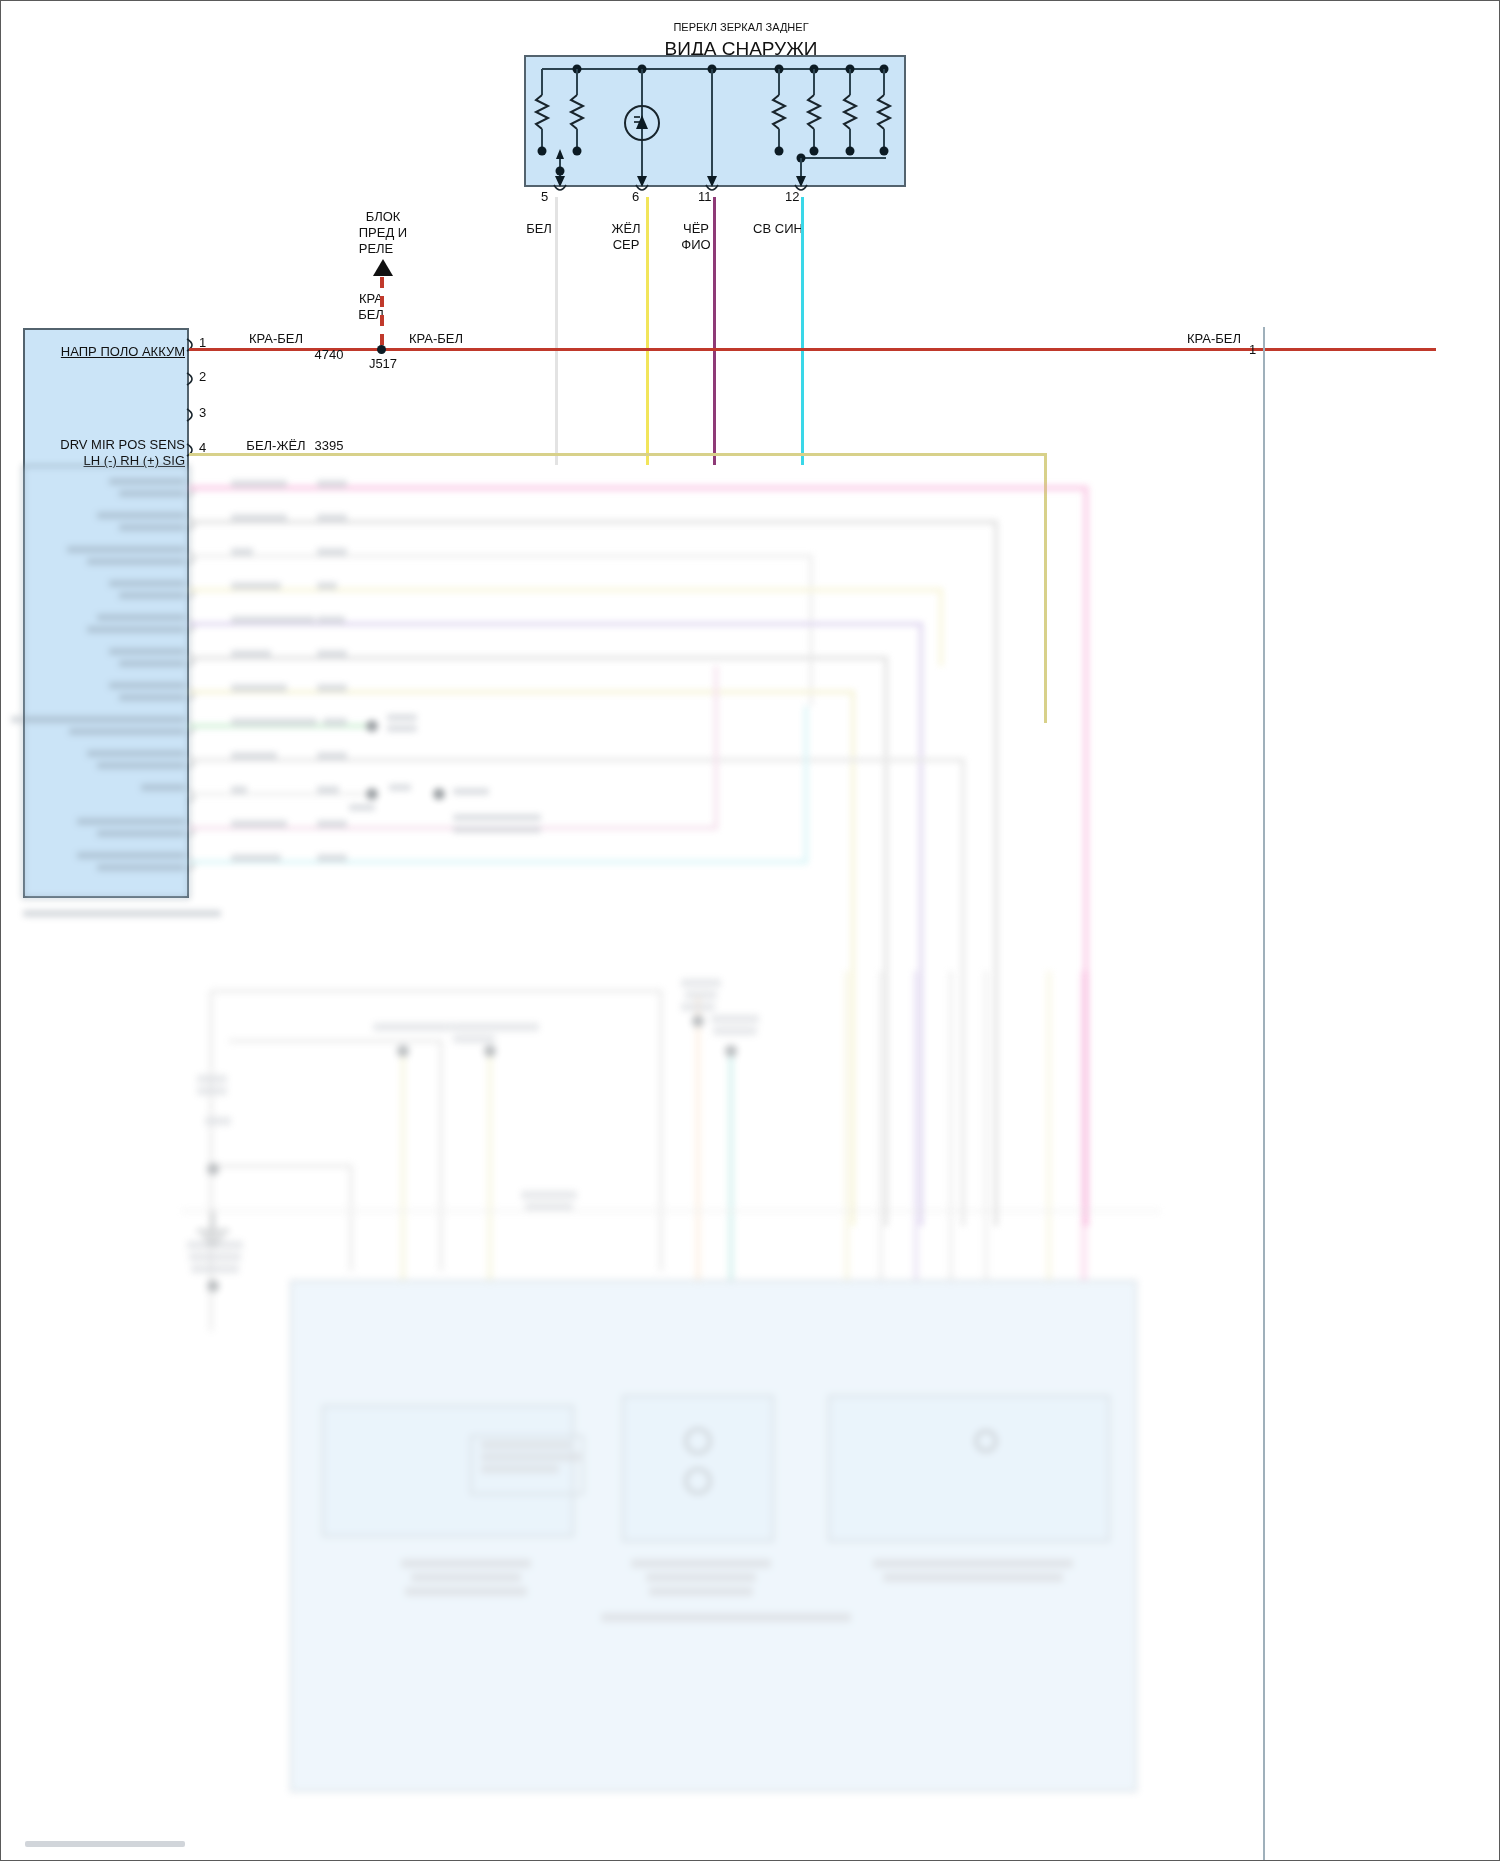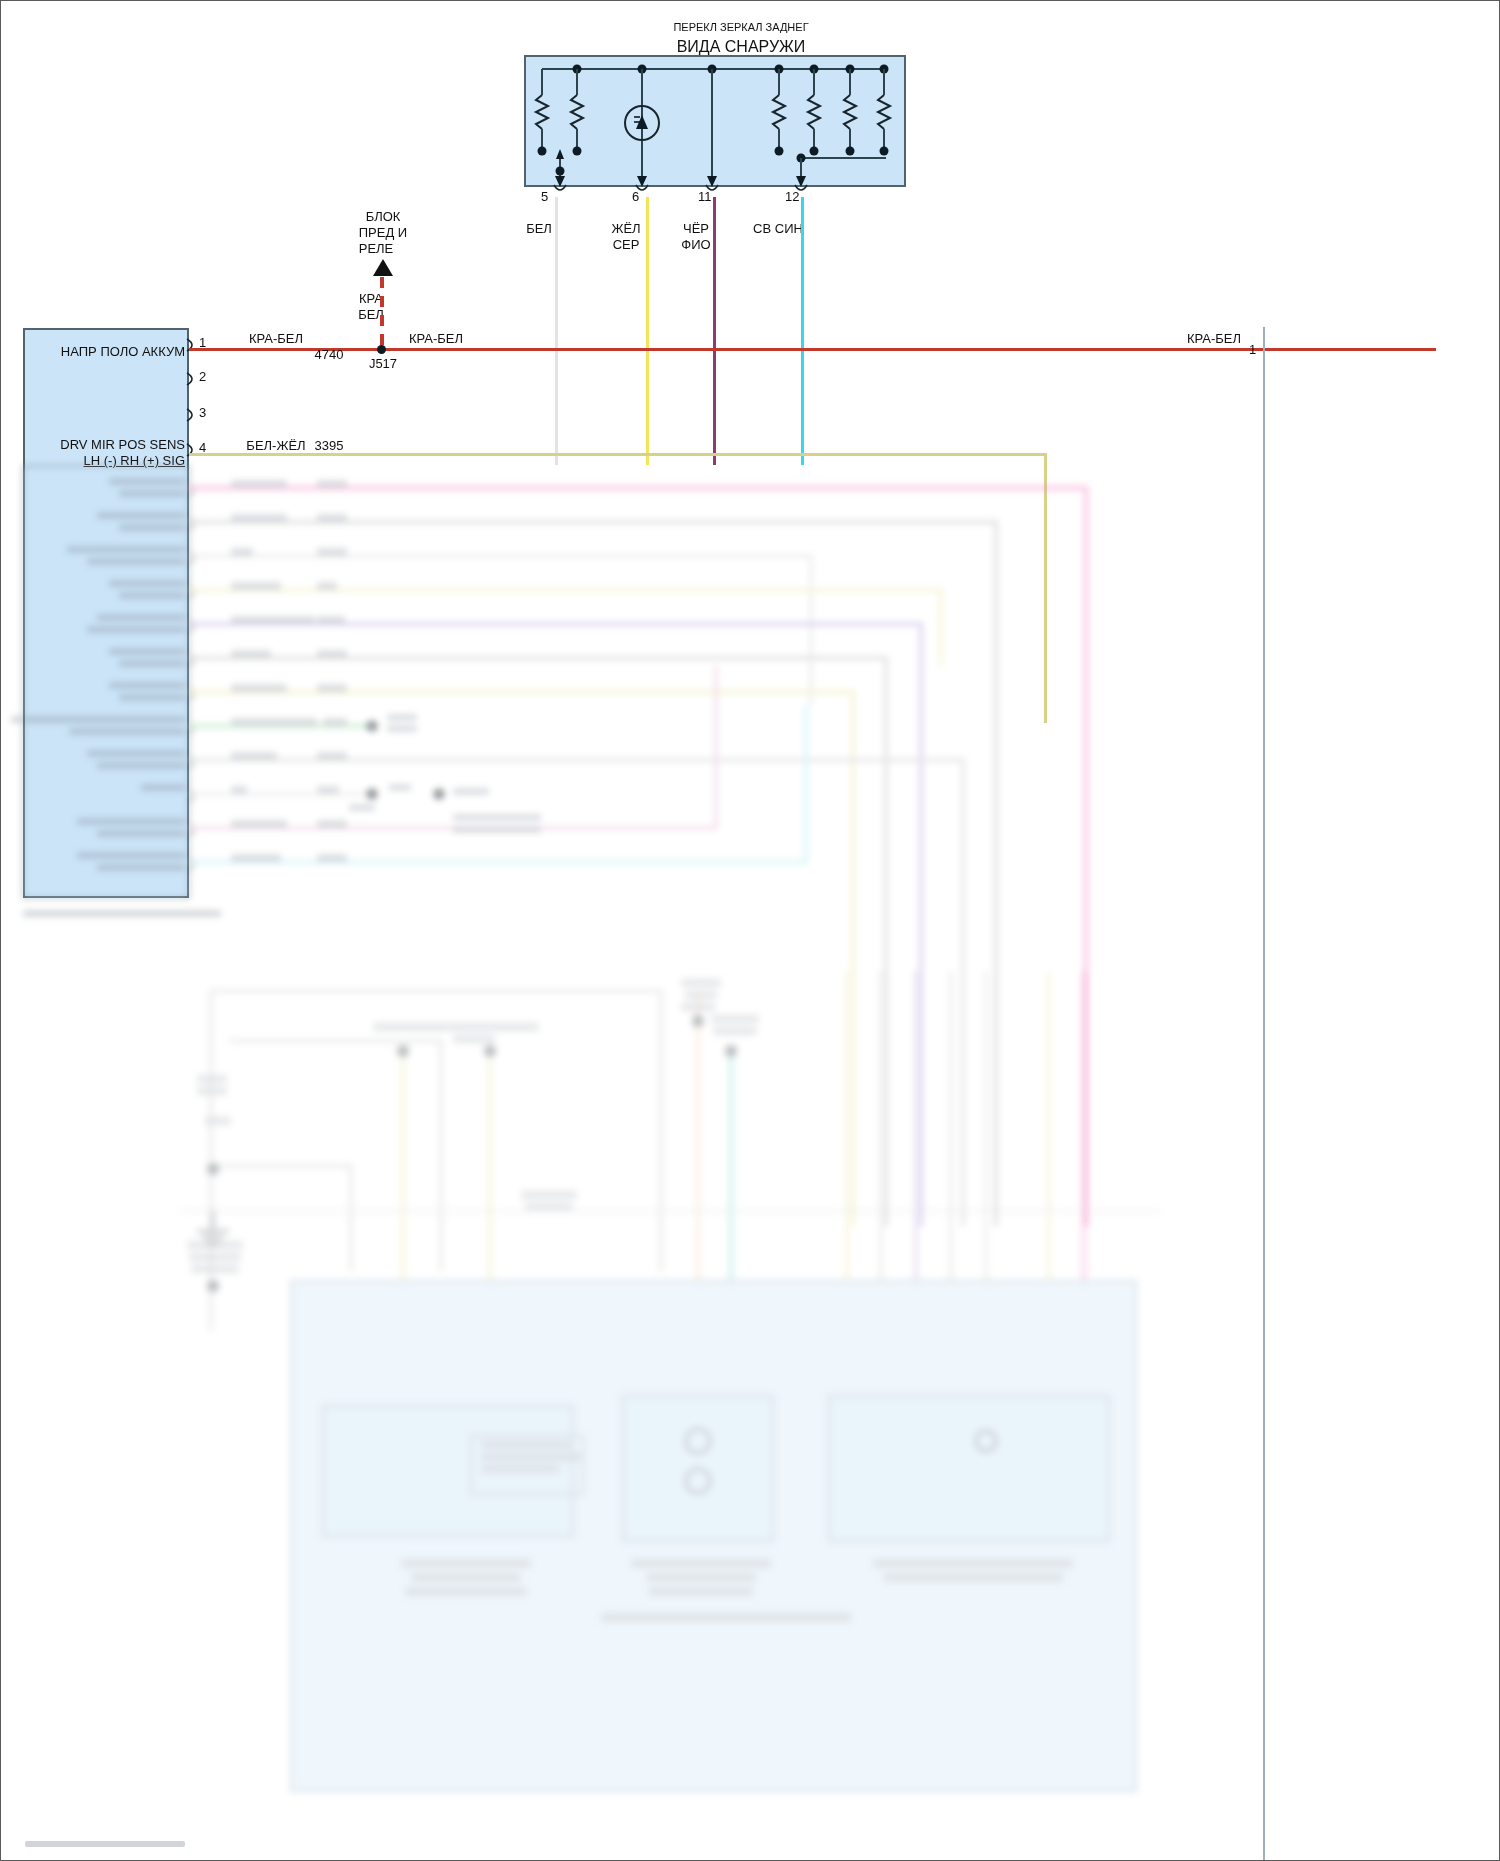--- a/index.html
+++ b/index.html
@@ -21,21 +21,21 @@
              filter:blur(3.2px);opacity:.42;pointer-events:none;}
   #blurlayer2{position:absolute;left:0;top:940px;width:1500px;height:921px;
              filter:blur(3.6px);opacity:.30;pointer-events:none;}
 </style>
 </head>
 <body>
 
 <div id="page">
 
   <div class="lbl c" style="left:570px;top:20px;width:340px;font-size:11px;">ПЕРЕКЛ ЗЕРКАЛ ЗАДНЕГ</div>
-  <div class="lbl c" style="left:570px;top:36px;width:340px;font-size:16px;">ВИДА СНАРУЖИ</div>
+  <div class="lbl c" style="left:570px;top:36px;width:340px;font-size:19px;">ВИДА СНАРУЖИ</div>
 
   <div class="box" style="left:523px;top:54px;width:382px;height:132px;"></div>
 
   <svg style="position:absolute;left:523px;top:54px;width:382px;height:132px;">
 
     <line x1="18" y1="14" x2="364" y2="14" stroke="#2c4350" stroke-width="2"></line>
 
     <line x1="18" y1="14" x2="18" y2="40" stroke="#2c4350" stroke-width="2"></line>
     <path d="M18,40 l-6,5 l12,6 l-12,6 l12,6 l-12,6 l6,5" fill="none" stroke="#18242c" stroke-width="2"></path>
     <line x1="18" y1="74" x2="18" y2="94" stroke="#2c4350" stroke-width="2"></line>
@@ -137,21 +137,21 @@
 
   <div class="box" style="left:22px;top:327px;width:166px;height:570px;"></div>
 
   <svg style="position:absolute;left:186px;top:330px;width:18px;height:140px;">
     <path d="M0,8 q10,6 0,12" fill="none" stroke="#18242c" stroke-width="1.6"></path>
     <path d="M0,42 q10,6 0,12" fill="none" stroke="#18242c" stroke-width="1.6"></path>
     <path d="M0,78 q10,6 0,12" fill="none" stroke="#18242c" stroke-width="1.6"></path>
     <path d="M0,113 q10,6 0,12" fill="none" stroke="#18242c" stroke-width="1.6"></path>
   </svg>
 
-  <div class="lbl r" style="left:36px;top:343px;width:148px;">НАПР ПОЛО АККУМ</div>
+  <div class="lbl r" style="left:36px;top:343px;width:148px;text-decoration:underline;">НАПР ПОЛО АККУМ</div>
   <div class="pin" style="left:198px;top:334px;">1</div>
   <div class="wire h" style="left:188px;top:347px;width:1247px;background:#c0392b;"></div>
   <div class="lbl c" style="left:210px;top:330px;width:130px;">КРА-БЕЛ</div>
   <div class="lbl c" style="left:282px;top:346px;width:92px;">4740</div>
   <div class="lbl c" style="left:390px;top:330px;width:90px;">КРА-БЕЛ</div>
   <div class="dot" style="left:376px;top:344px;"></div>
   <div class="lbl c" style="left:342px;top:355px;width:80px;">J517</div>
 
   <div class="lbl r" style="left:1130px;top:330px;width:110px;">КРА-БЕЛ</div>
   <div class="pin" style="left:1248px;top:341px;">1</div>

